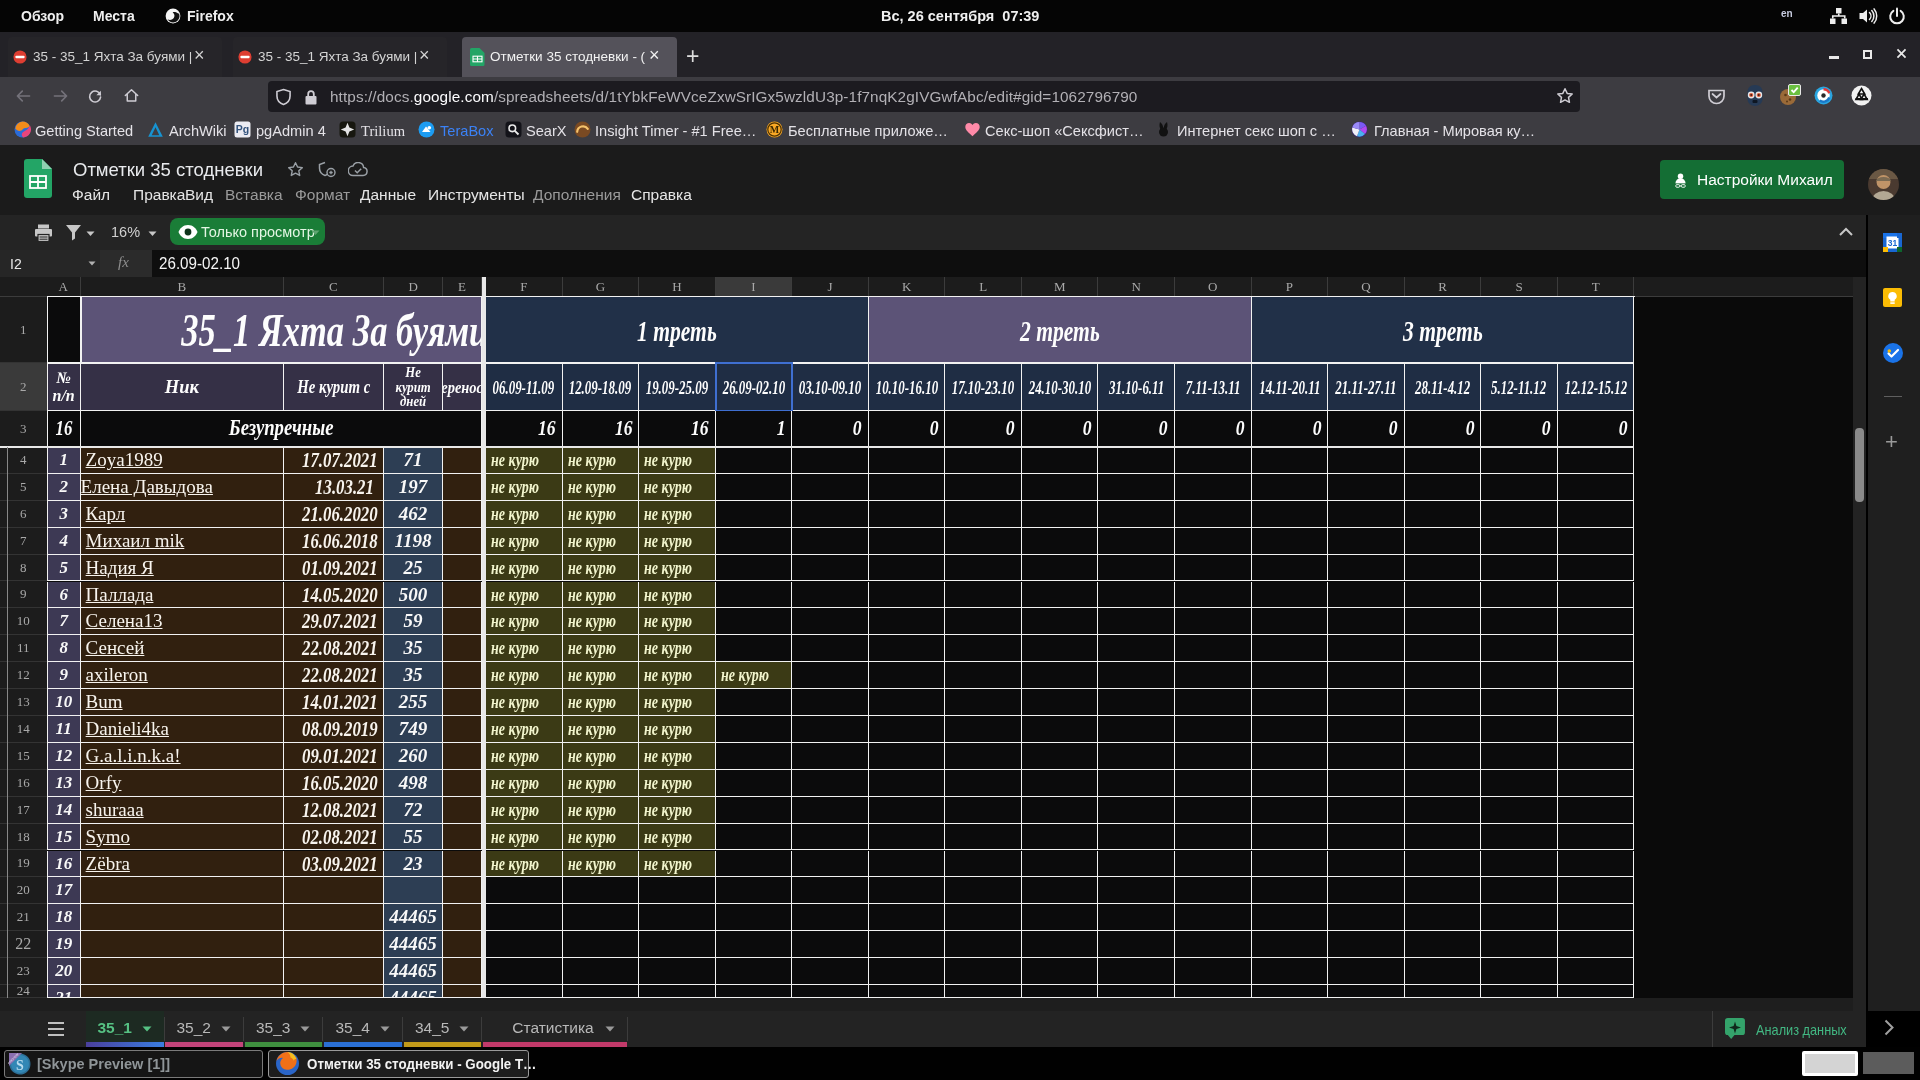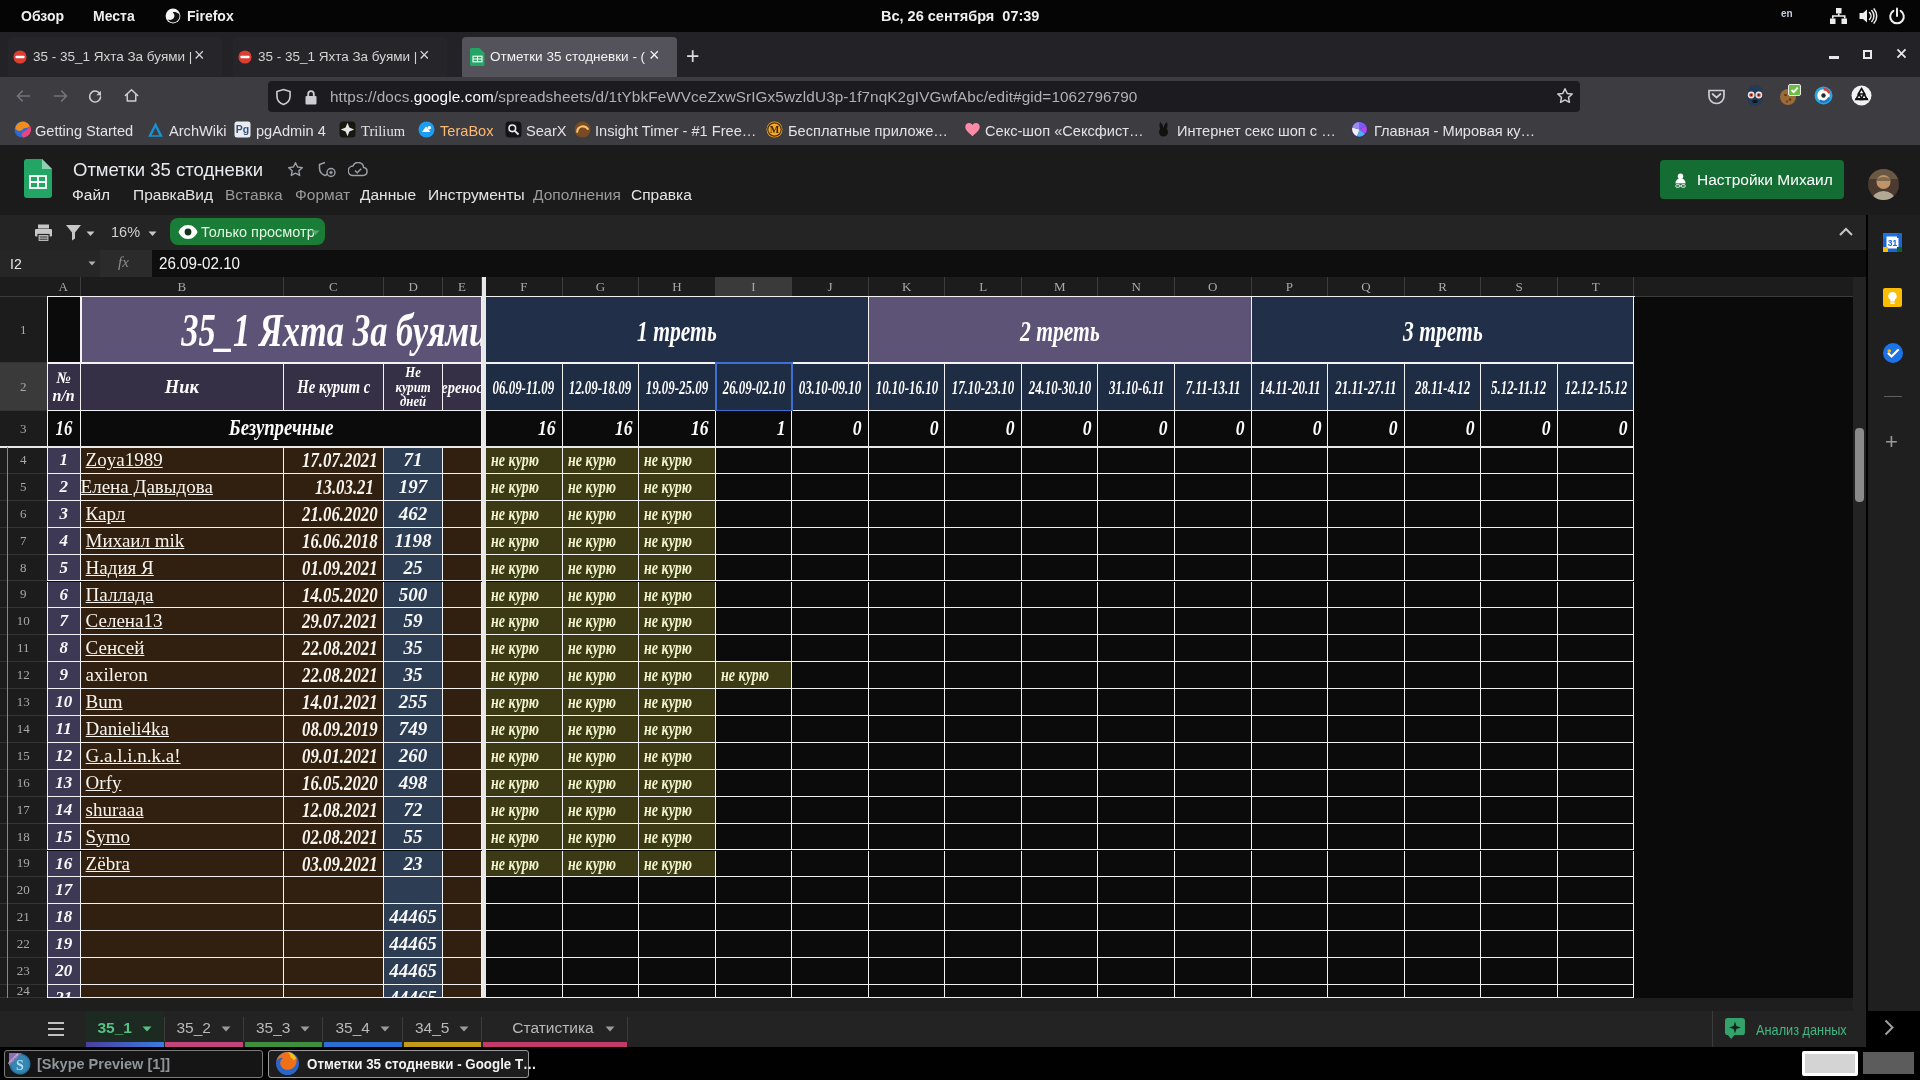--- a/index.html
+++ b/index.html
@@ -144,21 +144,21 @@
 <svg class="abs" style="left:339px;top:121px;" width="17" height="17" viewBox="0 0 17 17">
 <rect x="0.5" y="0.5" width="16" height="16" rx="3.5" fill="#17170f"></rect>
       <path d="M8.5 1.8l1.9 4.8 4.8 1.9-4.8 1.9-1.9 4.8-1.9-4.8-4.8-1.9 4.8-1.9z" fill="#e4e4e4"></path>
     </svg>
 <div class="abs" style="left:361px;top:122.5px;font-size:14.6px;color:#e4e2e7;overflow:hidden;white-space:nowrap;font-family:Liberation Serif, serif;">Trilium</div>
 <svg class="abs" style="left:418px;top:121px;" width="17" height="17" viewBox="0 0 17 17">
 <circle cx="8.5" cy="8.5" r="8" fill="#1c9cf2"></circle>
       <path d="M4 11 8 5.5l4.5 5.5z" fill="#fff"></path>
       <circle cx="11.3" cy="6.8" r="1.8" fill="#fff"></circle>
     </svg>
-<div class="abs" style="left:440px;top:122.5px;font-size:14.6px;color:#fdba74;overflow:hidden;white-space:nowrap;">TeraBox</div>
+<div class="abs" style="left:440px;top:122.5px;font-size:14.6px;color:#3b82f6;overflow:hidden;white-space:nowrap;">TeraBox</div>
 <svg class="abs" style="left:505px;top:121px;" width="17" height="17" viewBox="0 0 17 17">
 <rect x="0.5" y="0.5" width="16" height="16" rx="3.5" fill="#131319"></rect>
       <circle cx="7.3" cy="7.3" r="3.3" fill="none" stroke="#eaeaea" stroke-width="1.6"></circle>
       <path d="M9.8 9.8l3.7 3.7" stroke="#eaeaea" stroke-width="1.9"></path>
     </svg>
 <div class="abs" style="left:526px;top:122.5px;font-size:14.6px;color:#e4e2e7;overflow:hidden;white-space:nowrap;">SearX</div>
 <svg class="abs" style="left:574px;top:121px;" width="17" height="17" viewBox="0 0 17 17">
 <circle cx="8.5" cy="8.5" r="8" fill="#7a4a22"></circle>
       <path d="M3.2 10.8a5.8 5.8 0 0 1 10.6-2.9" fill="none" stroke="#f5c26b" stroke-width="2.2" stroke-linecap="round"></path>
     </svg>
@@ -315,21 +315,21 @@
 <div class="abs" style="left:0;top:662.2px;width:46.7px;height:26.9px;color:#a9a9a9;font-size:13px;font-family:'Liberation Serif',serif;display:flex;align-items:center;justify-content:center;border-bottom:1px solid #333;">12</div>
 <div class="abs" style="left:0;top:689.1px;width:46.7px;height:26.9px;color:#a9a9a9;font-size:13px;font-family:'Liberation Serif',serif;display:flex;align-items:center;justify-content:center;border-bottom:1px solid #333;">13</div>
 <div class="abs" style="left:0;top:716.0px;width:46.7px;height:26.9px;color:#a9a9a9;font-size:13px;font-family:'Liberation Serif',serif;display:flex;align-items:center;justify-content:center;border-bottom:1px solid #333;">14</div>
 <div class="abs" style="left:0;top:742.9px;width:46.7px;height:26.9px;color:#a9a9a9;font-size:13px;font-family:'Liberation Serif',serif;display:flex;align-items:center;justify-content:center;border-bottom:1px solid #333;">15</div>
 <div class="abs" style="left:0;top:769.8px;width:46.7px;height:26.9px;color:#a9a9a9;font-size:13px;font-family:'Liberation Serif',serif;display:flex;align-items:center;justify-content:center;border-bottom:1px solid #333;">16</div>
 <div class="abs" style="left:0;top:796.7px;width:46.7px;height:26.9px;color:#a9a9a9;font-size:13px;font-family:'Liberation Serif',serif;display:flex;align-items:center;justify-content:center;border-bottom:1px solid #333;">17</div>
 <div class="abs" style="left:0;top:823.6px;width:46.7px;height:26.9px;color:#a9a9a9;font-size:13px;font-family:'Liberation Serif',serif;display:flex;align-items:center;justify-content:center;border-bottom:1px solid #333;">18</div>
 <div class="abs" style="left:0;top:850.5px;width:46.7px;height:26.9px;color:#a9a9a9;font-size:13px;font-family:'Liberation Serif',serif;display:flex;align-items:center;justify-content:center;border-bottom:1px solid #333;">19</div>
 <div class="abs" style="left:0;top:877.4px;width:46.7px;height:26.9px;color:#a9a9a9;font-size:13px;font-family:'Liberation Serif',serif;display:flex;align-items:center;justify-content:center;border-bottom:1px solid #333;">20</div>
 <div class="abs" style="left:0;top:904.3px;width:46.7px;height:26.9px;color:#a9a9a9;font-size:13px;font-family:'Liberation Serif',serif;display:flex;align-items:center;justify-content:center;border-bottom:1px solid #333;">21</div>
-<div class="abs" style="left:0;top:931.2px;width:46.7px;height:26.9px;color:#a9a9a9;font-size:13px;font-family:'Liberation Serif',serif;display:flex;align-items:center;justify-content:center;border-bottom:1px solid #333;">22</div>
+<div class="abs" style="left:0;top:931.2px;width:46.7px;height:26.9px;color:#a9a9a9;font-size:16px;font-family:'Liberation Serif',serif;display:flex;align-items:center;justify-content:center;border-bottom:1px solid #333;">22</div>
 <div class="abs" style="left:0;top:958.1px;width:46.7px;height:26.9px;color:#a9a9a9;font-size:13px;font-family:'Liberation Serif',serif;display:flex;align-items:center;justify-content:center;border-bottom:1px solid #333;">23</div>
 <div class="abs" style="left:0;top:985.0px;width:46.7px;height:13.0px;color:#a9a9a9;font-size:13px;font-family:'Liberation Serif',serif;display:flex;align-items:center;justify-content:center;border-bottom:1px solid #333;">24</div>
 <div class="cell" style="left:46.7px;top:297px;width:33.90px;height:66.00px;background:#0b0b0c;border-right:1px solid #f2f2f2;border-bottom:1px solid #f2f2f2;border-left:1px solid #f2f2f2;"></div>
 <div class="cell" style="left:80.6px;top:297px;width:401.30px;height:66.00px;background:#5c5377;border-right:1px solid #f2f2f2;border-bottom:1px solid #f2f2f2;border-left:1px solid #f2f2f2;font-size:46px;font-weight:bold;font-style:italic;text-align:right;line-height:68px;padding-right:2px;color:#fdfdfd;">
       <div style="transform:scaleX(0.75);transform-origin:right center;">35_1 Яхта За буями</div>
     </div>
 <div class="cell" style="left:486px;top:297px;width:382.80px;height:66.00px;background:#213048;border-right:1px solid #f2f2f2;border-bottom:1px solid #f2f2f2;font-size:30px;font-weight:bold;font-style:italic;text-align:center;line-height:67px;color:#fdfdfd;">
       <div style="transform:scaleX(0.72);transform-origin:center;">1 треть</div>
     </div>
 <div class="cell" style="left:868.8px;top:297px;width:382.80px;height:66.00px;background:#5c5377;border-right:1px solid #f2f2f2;border-bottom:1px solid #f2f2f2;font-size:30px;font-weight:bold;font-style:italic;text-align:center;line-height:67px;color:#fdfdfd;">
@@ -666,21 +666,21 @@
 <div class="cell" style="left:945.36px;top:635.3px;width:76.56px;height:26.90px;background:#0b0b0c;border-right:1px solid #f2f2f2;border-bottom:1px solid #f2f2f2;"></div>
 <div class="cell" style="left:1021.9200000000001px;top:635.3px;width:76.56px;height:26.90px;background:#0b0b0c;border-right:1px solid #f2f2f2;border-bottom:1px solid #f2f2f2;"></div>
 <div class="cell" style="left:1098.48px;top:635.3px;width:76.56px;height:26.90px;background:#0b0b0c;border-right:1px solid #f2f2f2;border-bottom:1px solid #f2f2f2;"></div>
 <div class="cell" style="left:1175.04px;top:635.3px;width:76.56px;height:26.90px;background:#0b0b0c;border-right:1px solid #f2f2f2;border-bottom:1px solid #f2f2f2;"></div>
 <div class="cell" style="left:1251.6px;top:635.3px;width:76.56px;height:26.90px;background:#0b0b0c;border-right:1px solid #f2f2f2;border-bottom:1px solid #f2f2f2;"></div>
 <div class="cell" style="left:1328.16px;top:635.3px;width:76.56px;height:26.90px;background:#0b0b0c;border-right:1px solid #f2f2f2;border-bottom:1px solid #f2f2f2;"></div>
 <div class="cell" style="left:1404.72px;top:635.3px;width:76.56px;height:26.90px;background:#0b0b0c;border-right:1px solid #f2f2f2;border-bottom:1px solid #f2f2f2;"></div>
 <div class="cell" style="left:1481.28px;top:635.3px;width:76.56px;height:26.90px;background:#0b0b0c;border-right:1px solid #f2f2f2;border-bottom:1px solid #f2f2f2;"></div>
 <div class="cell" style="left:1557.8400000000001px;top:635.3px;width:76.56px;height:26.90px;background:#0b0b0c;border-right:1px solid #f2f2f2;border-bottom:1px solid #f2f2f2;"></div>
 <div class="cell" style="left:46.7px;top:662.2px;width:33.90px;height:26.90px;background:#3d3954;border-right:1px solid #f2f2f2;border-bottom:1px solid #f2f2f2;border-left:1px solid #f2f2f2;font-weight:bold;font-style:italic;font-size:17px;text-align:center;line-height:26px;color:#f8f8f8;">9</div>
-<div class="cell" style="left:80.6px;top:662.2px;width:203.40px;height:26.90px;background:#31200f;border-right:1px solid #f2f2f2;border-bottom:1px solid #f2f2f2;font-size:19px;line-height:25px;padding-left:5px;color:#f8f4ee;"><span style="">axileron</span></div>
+<div class="cell" style="left:80.6px;top:662.2px;width:203.40px;height:26.90px;background:#31200f;border-right:1px solid #f2f2f2;border-bottom:1px solid #f2f2f2;font-size:19px;line-height:25px;padding-left:5px;color:#f8f4ee;"><span style="text-decoration:underline;">axileron</span></div>
 <div class="cell" style="left:284px;top:662.2px;width:99.90px;height:26.90px;background:#31200f;border-right:1px solid #f2f2f2;border-bottom:1px solid #f2f2f2;font-weight:bold;font-style:italic;font-size:21px;text-align:right;padding-right:9px;line-height:26px;color:#f8f4ee;">
       <div style="transform:scaleX(0.8);transform-origin:right center;">22.08.2021</div>
     </div>
 <div class="cell" style="left:383.9px;top:662.2px;width:59.40px;height:26.90px;background:#2d3e54;border-right:1px solid #f2f2f2;border-bottom:1px solid #f2f2f2;font-weight:bold;font-style:italic;font-size:19px;text-align:center;line-height:26px;color:#f8f8f8;">35</div>
 <div class="cell" style="left:443.3px;top:662.2px;width:38.60px;height:26.90px;background:#31200f;border-right:1px solid #f2f2f2;border-bottom:1px solid #f2f2f2;"></div>
 <div class="cell" style="left:486.0px;top:662.2px;width:76.56px;height:26.90px;background:#3b3a15;border-right:1px solid #f2f2f2;border-bottom:1px solid #f2f2f2;font-weight:bold;font-style:italic;font-size:18px;padding-left:5px;line-height:26px;color:#f2f5cd;">
       <div style="transform:scaleX(0.78);transform-origin:left center;">не курю</div>
     </div>
 <div class="cell" style="left:562.56px;top:662.2px;width:76.56px;height:26.90px;background:#3b3a15;border-right:1px solid #f2f2f2;border-bottom:1px solid #f2f2f2;font-weight:bold;font-style:italic;font-size:18px;padding-left:5px;line-height:26px;color:#f2f5cd;">
       <div style="transform:scaleX(0.78);transform-origin:left center;">не курю</div>

